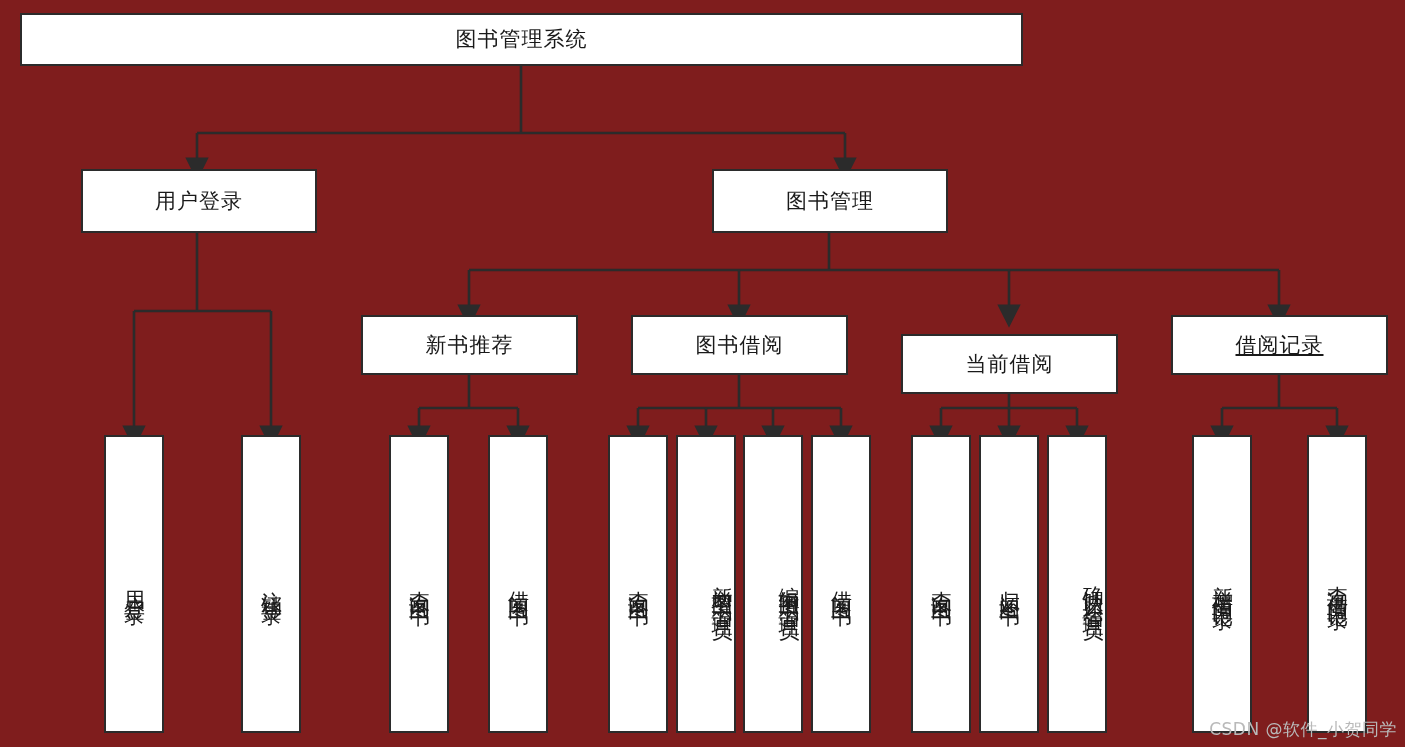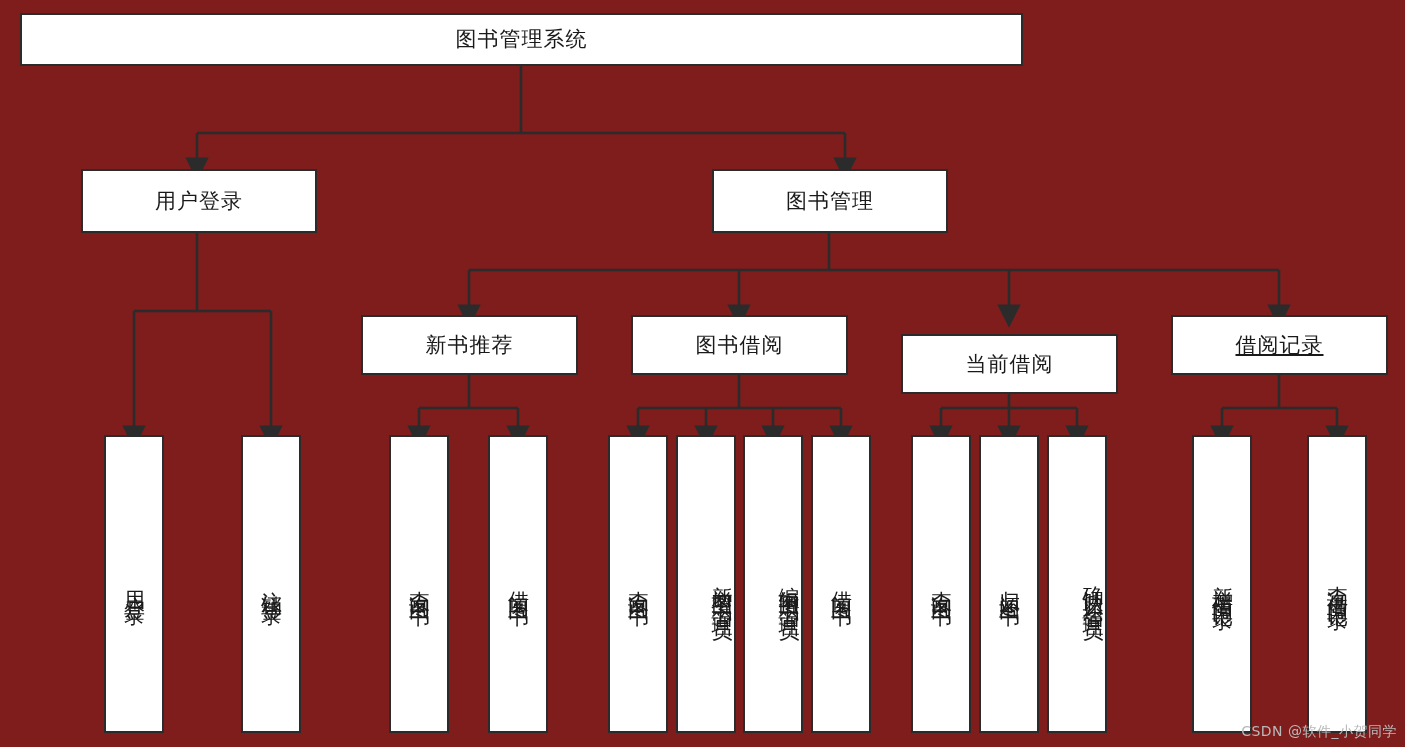--- a/index.html
+++ b/index.html
@@ -54,21 +54,21 @@
     overflow: hidden;
   }
   .node-v.center-v {
     align-items: center;
     padding-top: 0;
   }
   .watermark {
     position: absolute;
     right: 8px;
     bottom: 6px;
-    font-size: 14px;
+    font-size: 17px;
     color: #b9b9b9;
     letter-spacing: 0.5px;
     white-space: nowrap;
     font-family: "DejaVu Sans", "Liberation Sans", sans-serif;
   }
 </style>
 </head>
 <body>
 
 <div id="diagram-root">

